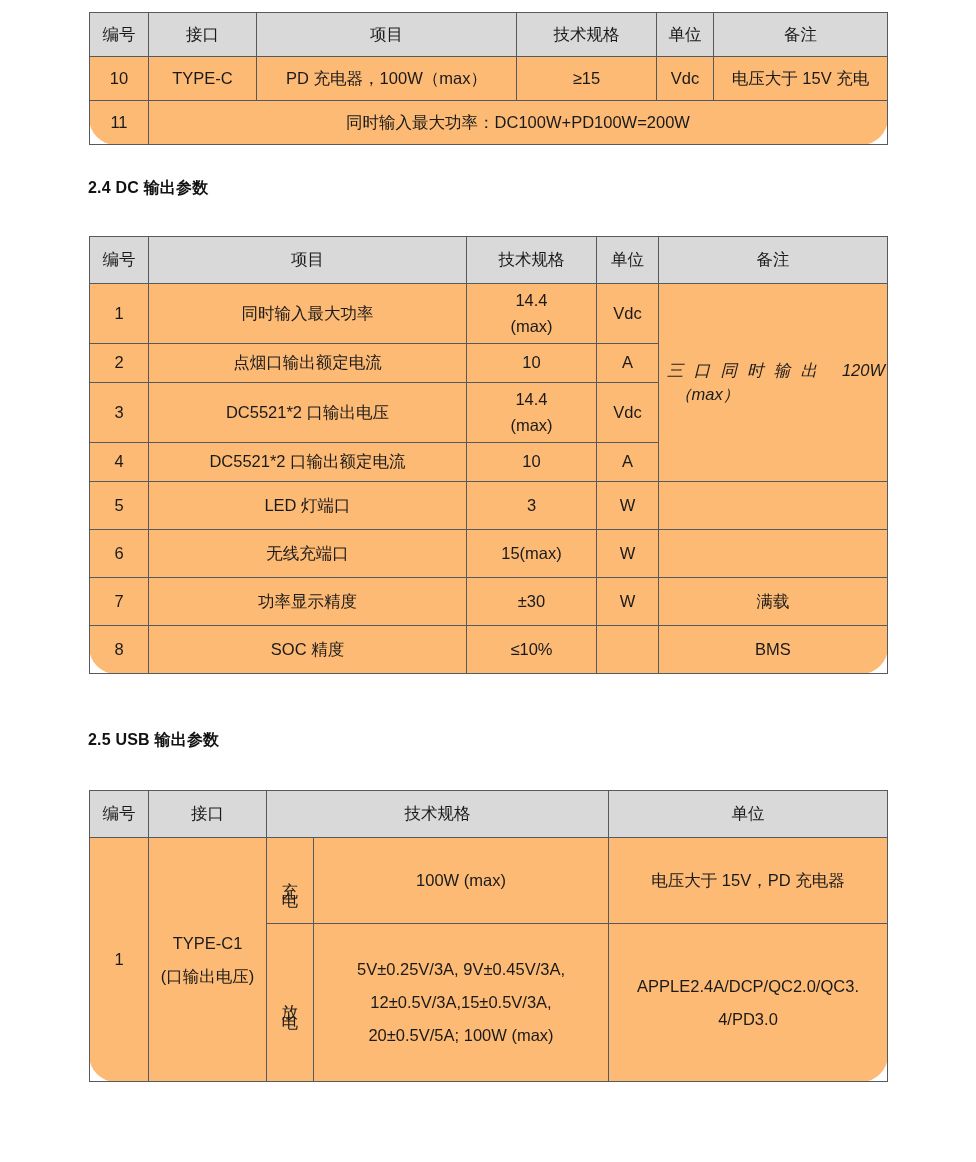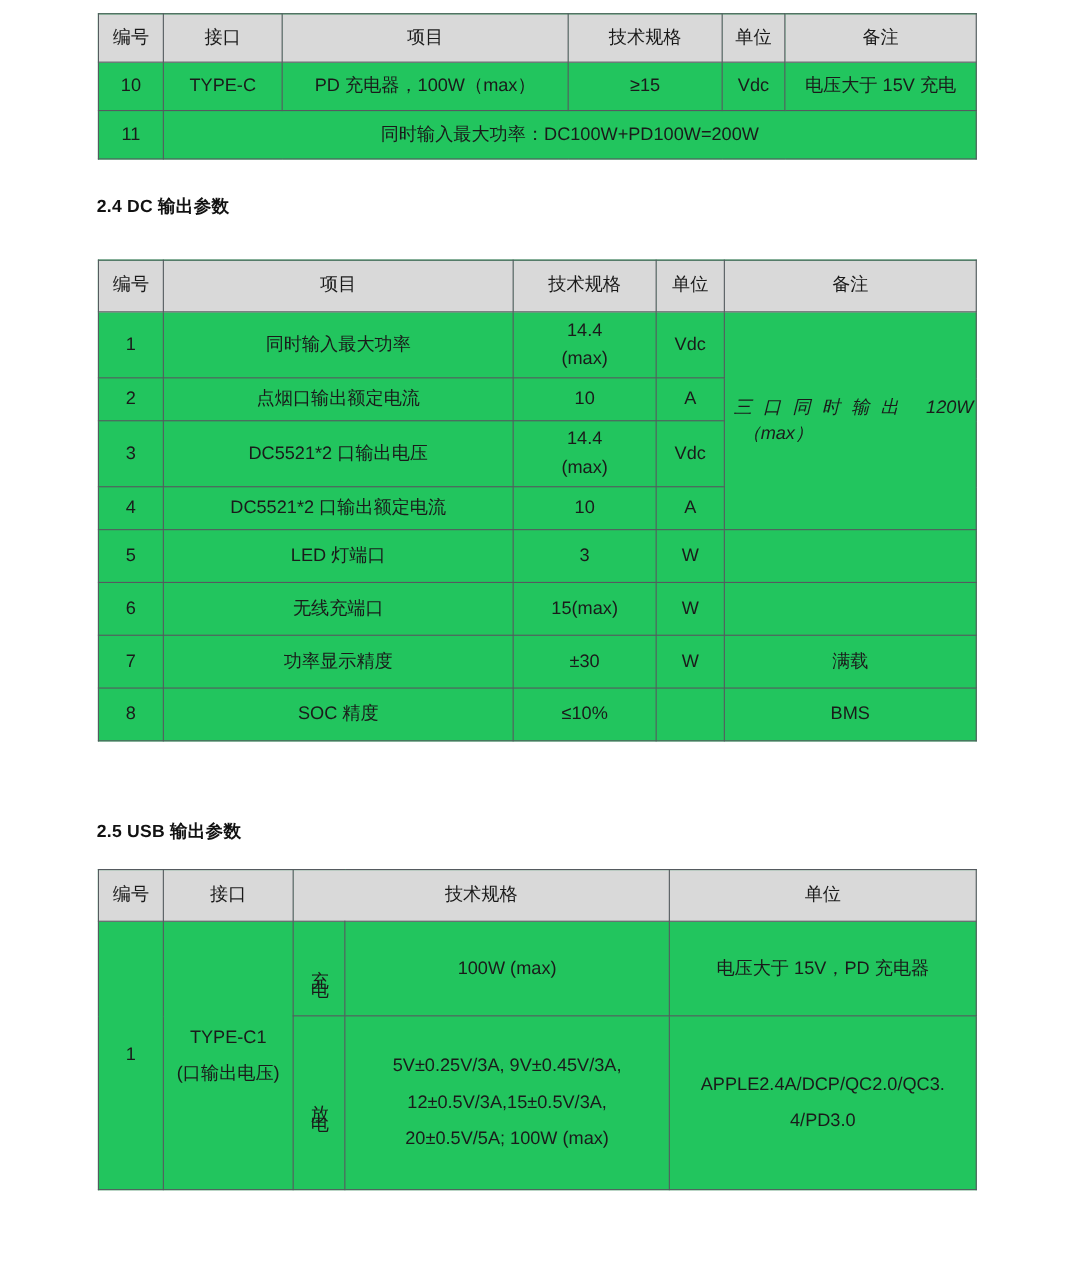--- a/index.html
+++ b/index.html
@@ -18,21 +18,22 @@
     position: relative;
     width: 976px;
     height: 1162px;
     background: #ffffff;
   }
 
   
   table.spec {
     border-collapse: collapse;
     table-layout: fixed;
-    background: #22c55e;
+    background: #fdba74;
+    border-radius: 27px;
   }
   table.spec td, table.spec th {
     border: 1px solid #555a5f;
     padding: 4px 8px;
     font-size: 16.5px;
     font-weight: normal;
     line-height: 1.45;
     color: #1a1a1a;
     vertical-align: middle;
     box-sizing: border-box;
@@ -63,21 +64,21 @@
   
   h2.section-heading {
     position: absolute;
     margin: 0;
     font-size: 16px;
     font-weight: bold;
     letter-spacing: 0.2px;
     color: #121212;
   }
   #heading-dc  { left: 88px; top: 178px; }
-  #heading-usb { left: 88px; top: 746px; }
+  #heading-usb { left: 88px; top: 730px; }
 
   
   #table-dc {
     position: absolute;
     left: 89px;
     top: 236px;
     width: 798px;
   }
   #table-dc .hdr-cell { height: 47px; }
   .row-tall td { height: 58px; }

